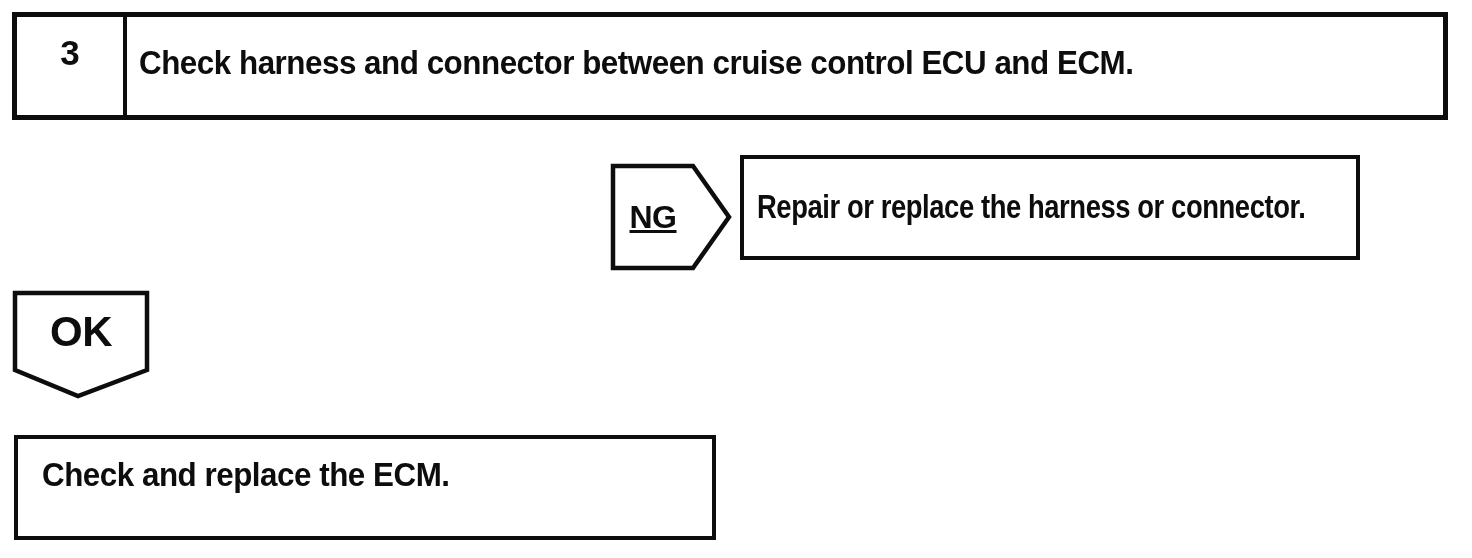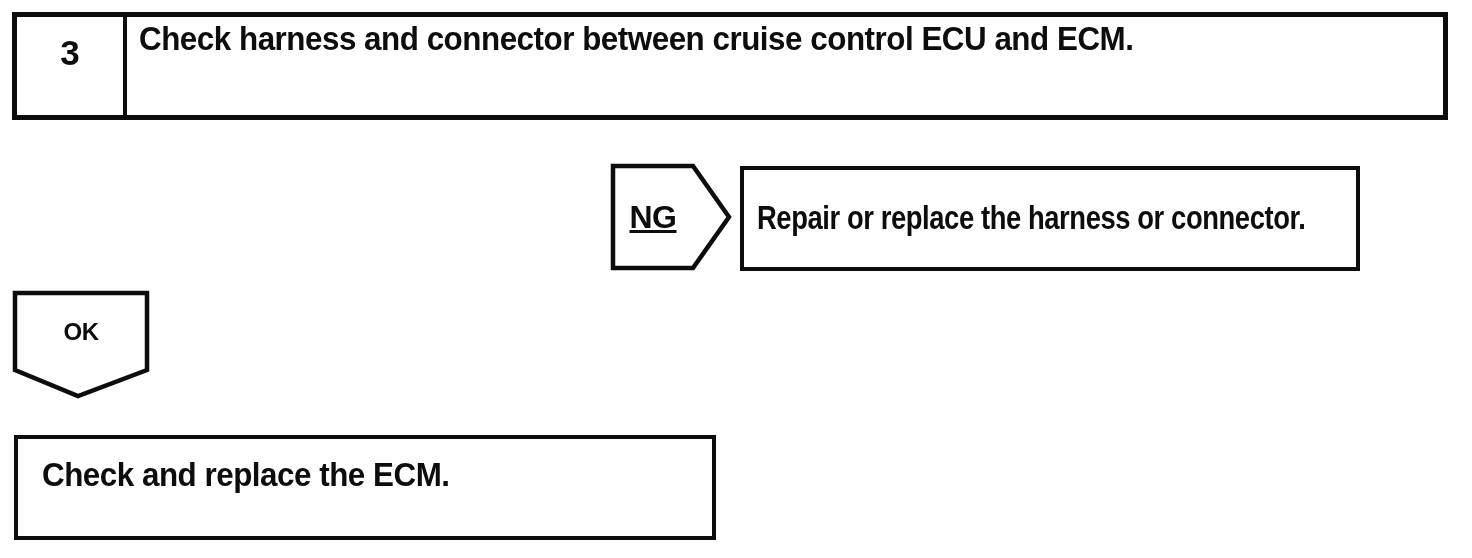--- a/index.html
+++ b/index.html
@@ -48,21 +48,21 @@
     border-right: 4px solid #0d0d0d;
     box-sizing: border-box;
     display: flex;
     justify-content: center;
     align-items: flex-start;
     padding-top: 16px;
     font-size: 35px;
   }
   .instr-cell {
     flex: 1;
-    padding: 4px 0 0 12px;
+    padding: 28px 0 0 12px;
     overflow: hidden;
   }
 
   
   .ng-pent {
     position: absolute;
     left: 610px; top: 163px;
     width: 122px; height: 108px;
   }
   .ng-pent polygon, .ok-pent polygon {
@@ -79,21 +79,21 @@
     align-items: center;
     justify-content: center;
     font-size: 32px;
     letter-spacing: -0.5px;
     text-decoration: underline;
   }
 
   
   .ng-box {
     position: absolute;
-    left: 740px; top: 166px;
+    left: 740px; top: 155px;
     width: 620px; height: 105px;
     border: 4px solid #0d0d0d;
     box-sizing: border-box;
     display: flex;
     align-items: center;
     padding-left: 13px;
     background: #ffffff;
     overflow: hidden;
   }
 
@@ -103,21 +103,21 @@
     left: 12px; top: 290px;
     width: 138px; height: 110px;
   }
   .ok-label {
     position: absolute;
     left: 12px; top: 292px;
     width: 138px; height: 80px;
     display: flex;
     align-items: center;
     justify-content: center;
-    font-size: 24px;
+    font-size: 42px;
     letter-spacing: -0.5px;
   }
 
   
   .final-box {
     position: absolute;
     left: 14px; top: 435px;
     width: 702px; height: 105px;
     border: 4px solid #0d0d0d;
     box-sizing: border-box;

